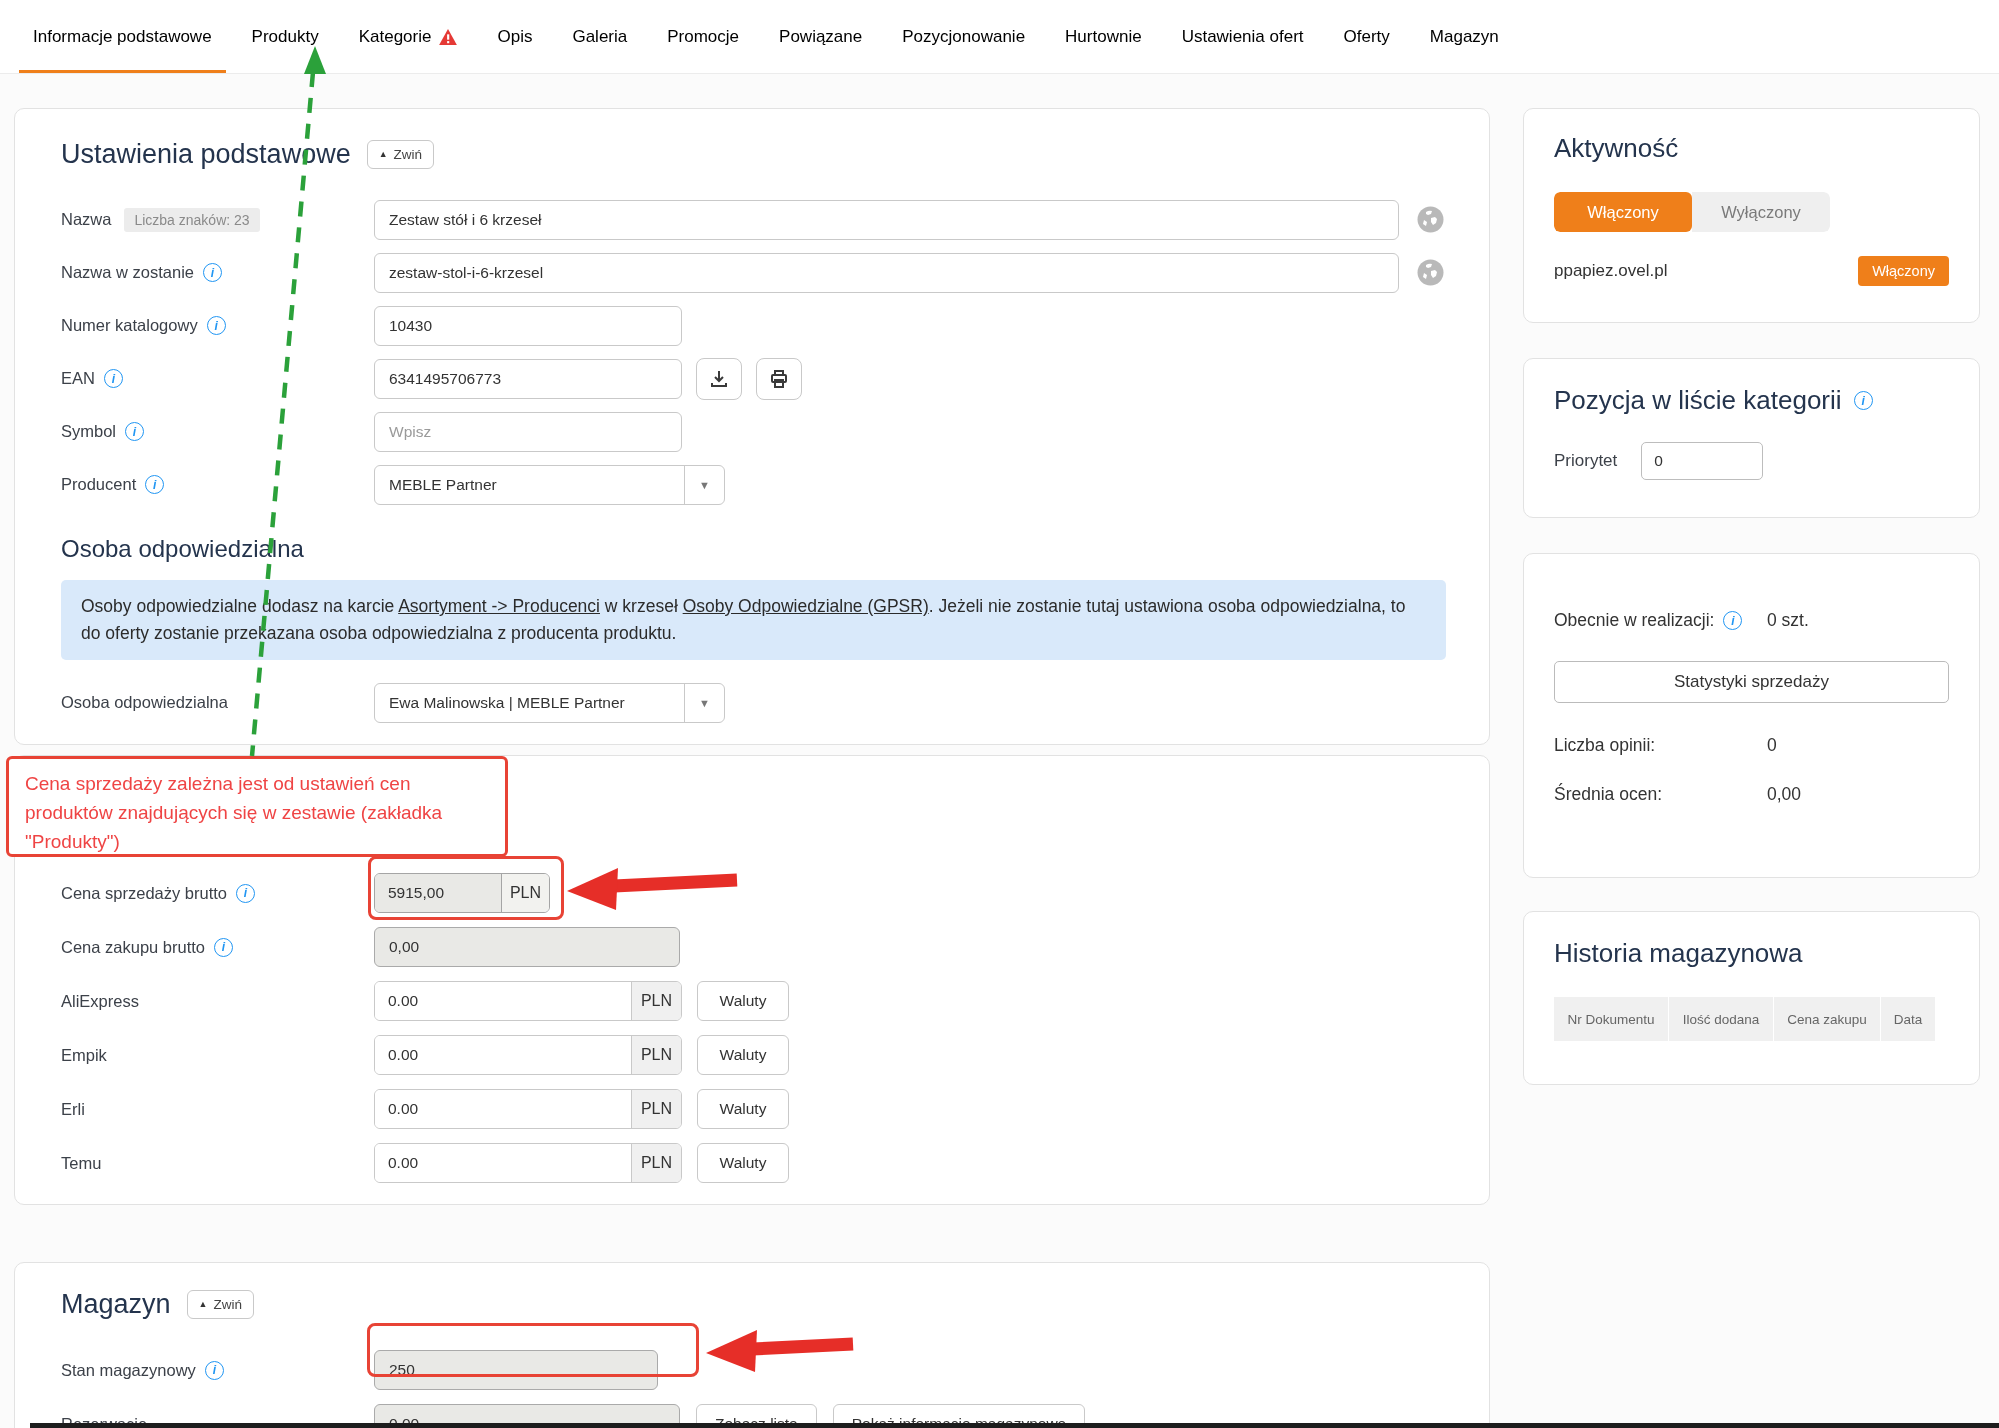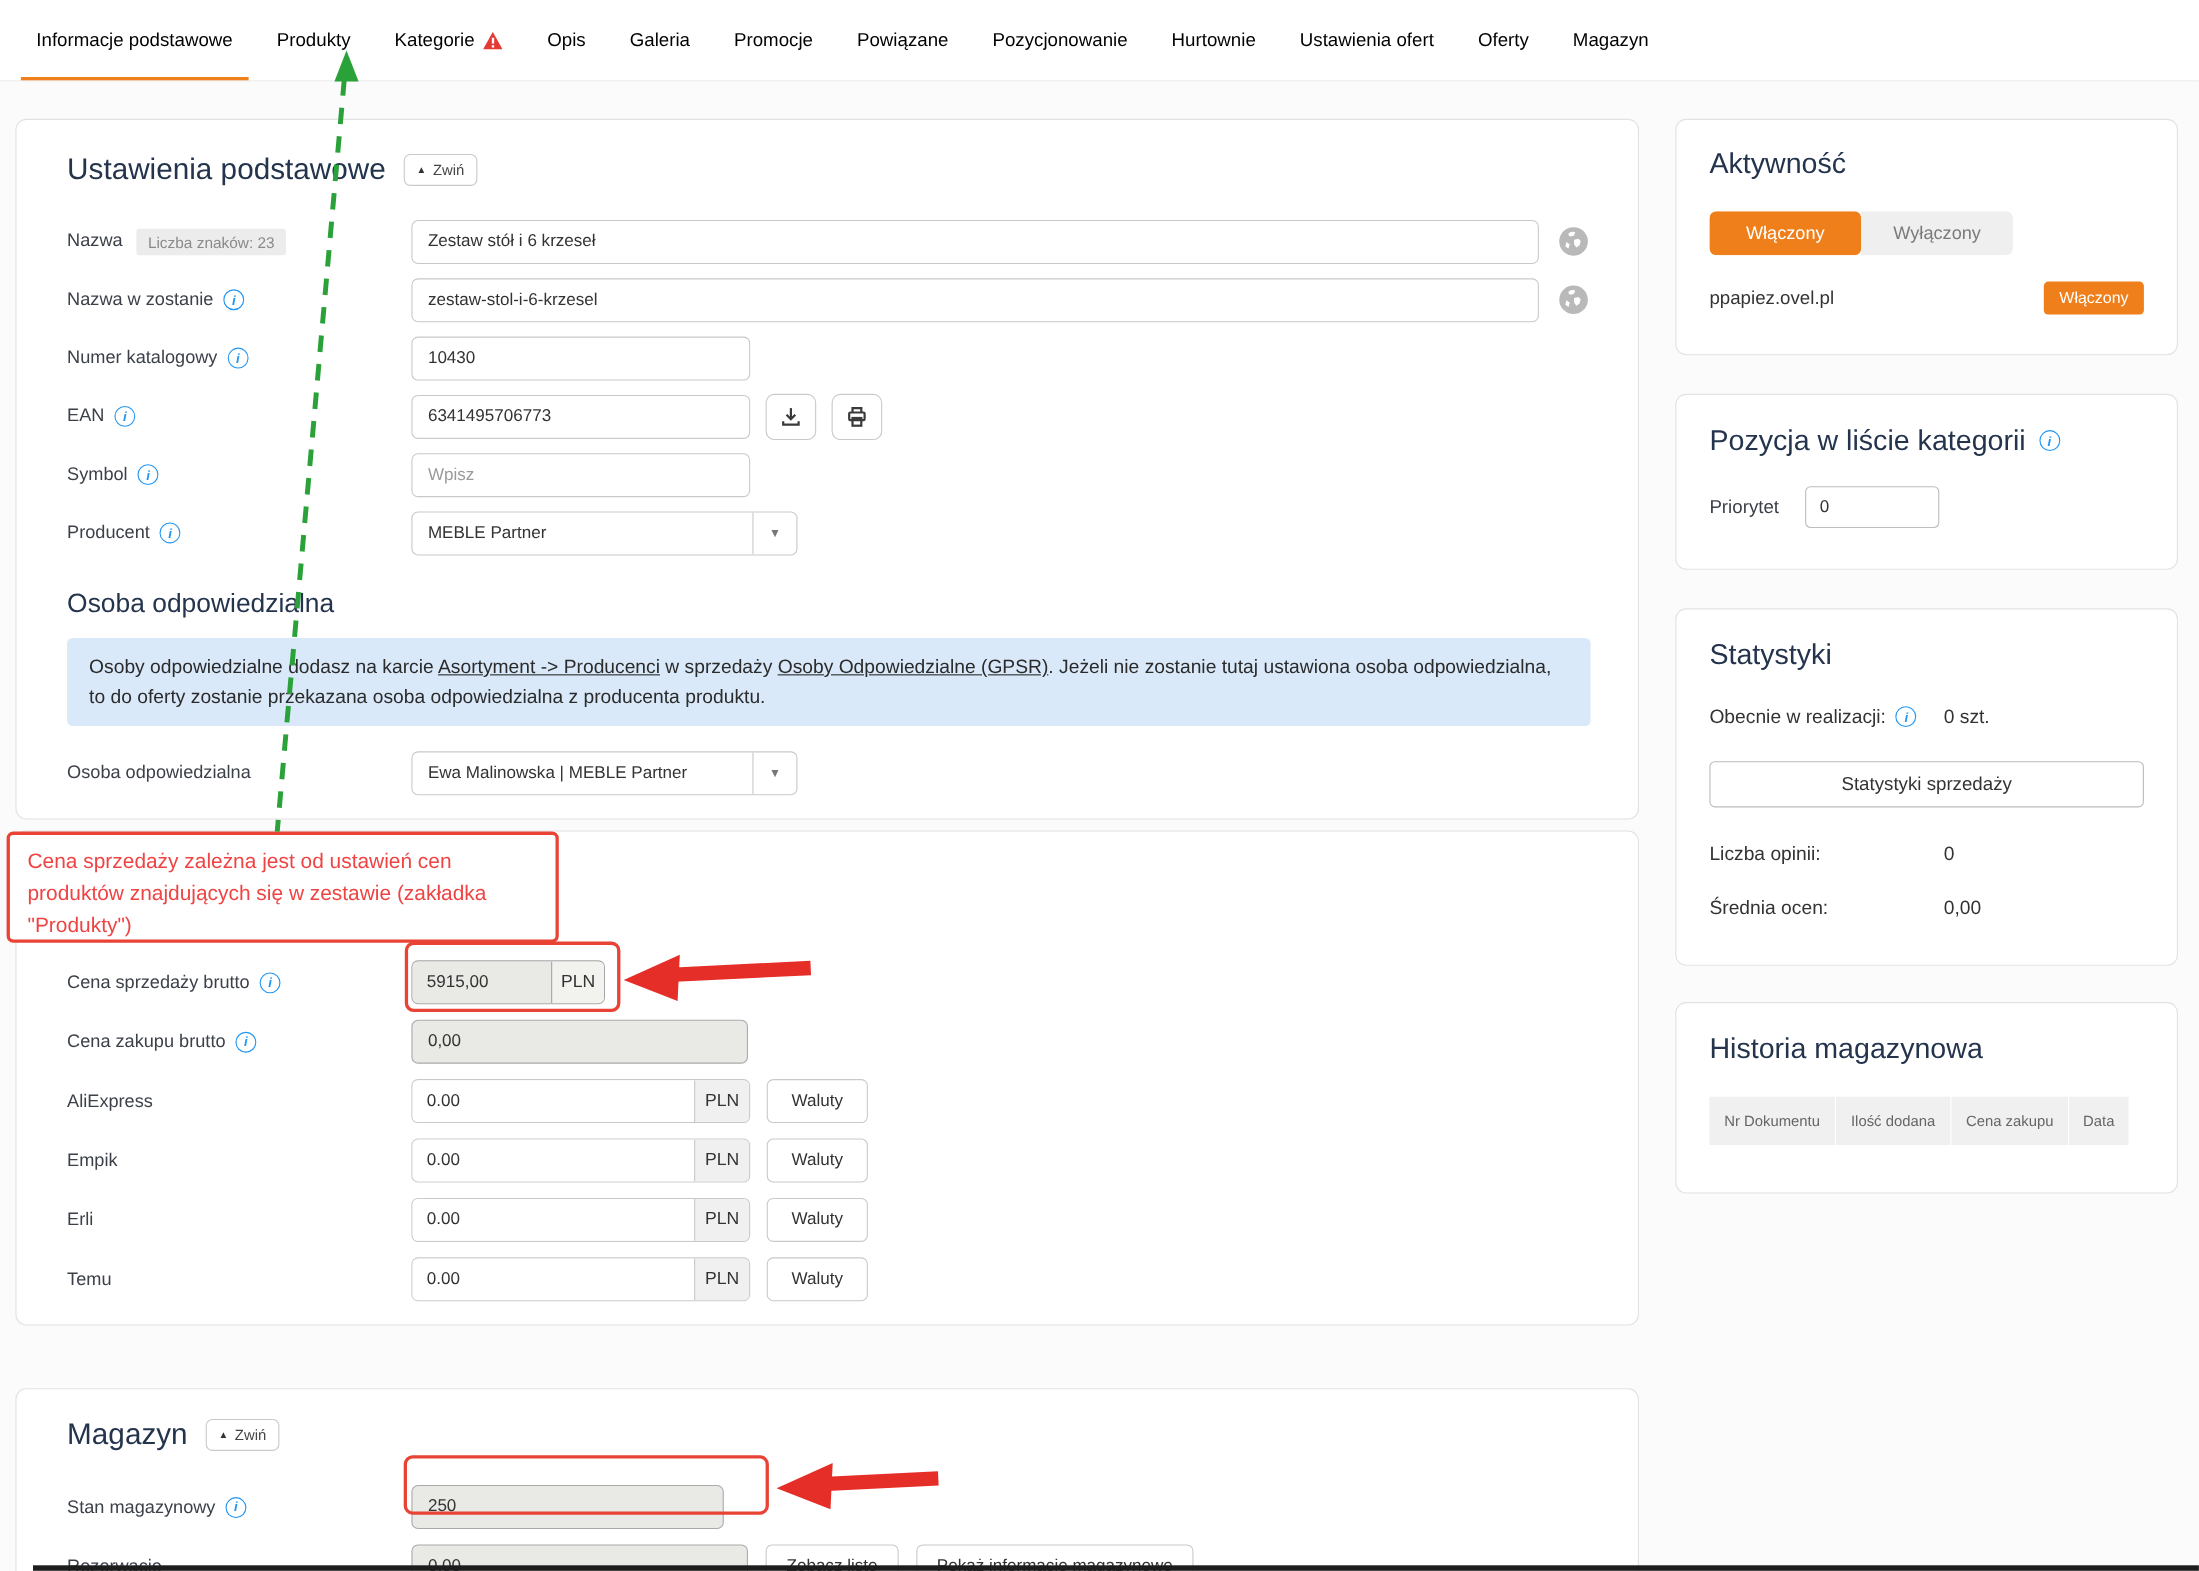--- a/index.html
+++ b/index.html
@@ -230,21 +230,21 @@
         <div class="select">
           <span class="val">MEBLE Partner</span>
           <span class="arr">▼</span>
         </div>
       </div>
     </div>
 
     <h3 class="sec-title" style="margin-top:24px;">Osoba odpowiedzialna</h3>
 
     <div class="info-box">
-      <span>Osoby odpowiedzialne dodasz na karcie </span><a href="#">Asortyment -&gt; Producenci</a><span> w sprzedaży </span><a href="#">Osoby Odpowiedzialne (GPSR)</a><span>. Jeżeli nie zostanie tutaj ustawiona osoba odpowiedzialna, to do oferty zostanie przekazana osoba odpowiedzialna z producenta produktu.</span>
+      <span>Osoby odpowiedzialne dodasz na karcie </span><a href="#">Asortyment -&gt; Producenci</a><span> w krzeseł </span><a href="#">Osoby Odpowiedzialne (GPSR)</a><span>. Jeżeli nie zostanie tutaj ustawiona osoba odpowiedzialna, to do oferty zostanie przekazana osoba odpowiedzialna z producenta produktu.</span>
     </div>
 
     <div class="frow" style="margin-top:16px;">
       <div class="lblcol">
         <span>Osoba odpowiedzialna</span>
       </div>
       <div class="select">
         <span class="val">Ewa Malinowska | MEBLE Partner</span>
         <span class="arr">▼</span>
       </div>
@@ -363,21 +363,20 @@
       <span>Pozycja w liście kategorii</span>
       <span class="info-i" style="margin-left:2px;">i</span>
     </div>
     <div class="prio-row">
       <span class="pl">Priorytet</span>
       <input class="prio-inp" value="0" style="">
     </div>
   </section>
 
   <section class="card side-card" style="margin-top:35px;height:325px;padding-top:26px;">
-    <div class="side-title">Statystyki</div>
     <div class="stat-row" style="margin-top:30px;">
       <span class="sl">
         <span>Obecnie w realizacji:</span>
         <span class="info-i">i</span>
       </span>
       <span>0 szt.</span>
     </div>
     <button class="stats-btn">Statystyki sprzedaży</button>
     <div class="stat-row" style="margin-top:32px;">
       <span class="sl">

